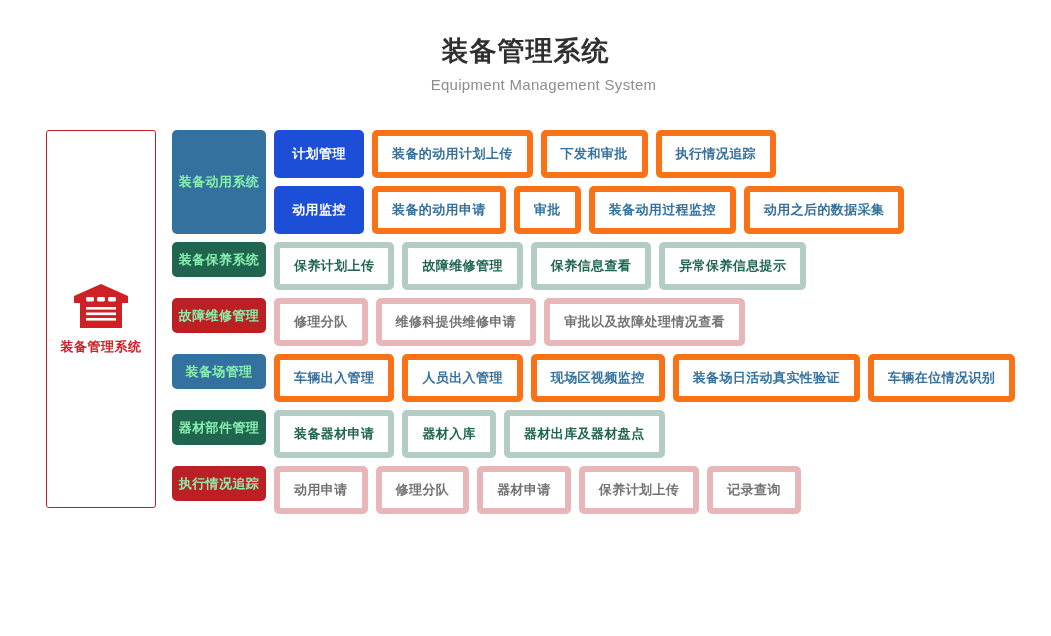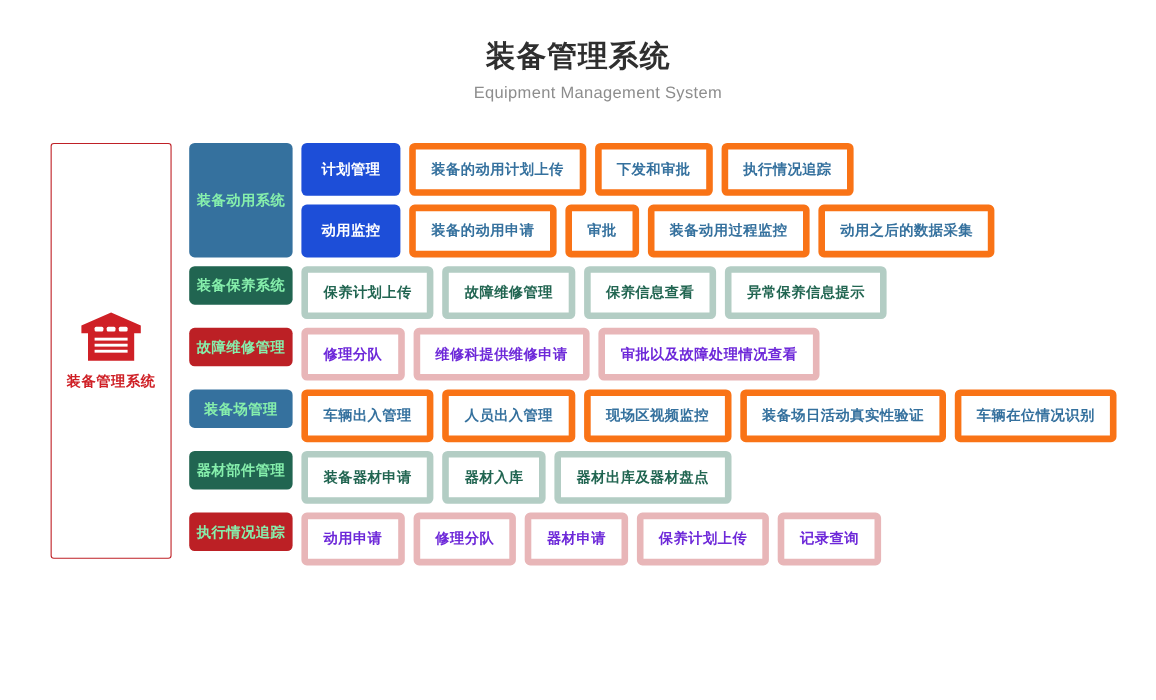--- a/index.html
+++ b/index.html
@@ -139,21 +139,21 @@
     letter-spacing: 0.4px;
     display: flex;
     align-items: center;
     justify-content: center;
     text-align: center;
     padding: 0 14px;
     box-sizing: border-box;
     white-space: nowrap;
   }
   .chip.green { border-color: #b3cdc4; color: #216551; }
-  .chip.red   { border-color: #e8b6b8; color: #6d28d9; }
+  .chip.red   { border-color: #e8b6b8; color: #737373; }
 
   .gap { width: 8px; min-width: 8px; }
 
   
   .row-stack { display: flex; flex-direction: column; }
   .row-line { display: flex; align-items: stretch; }
   .row-line + .row-line { margin-top: 8px; }
 
   .cat-tall {
     height: 104px;

